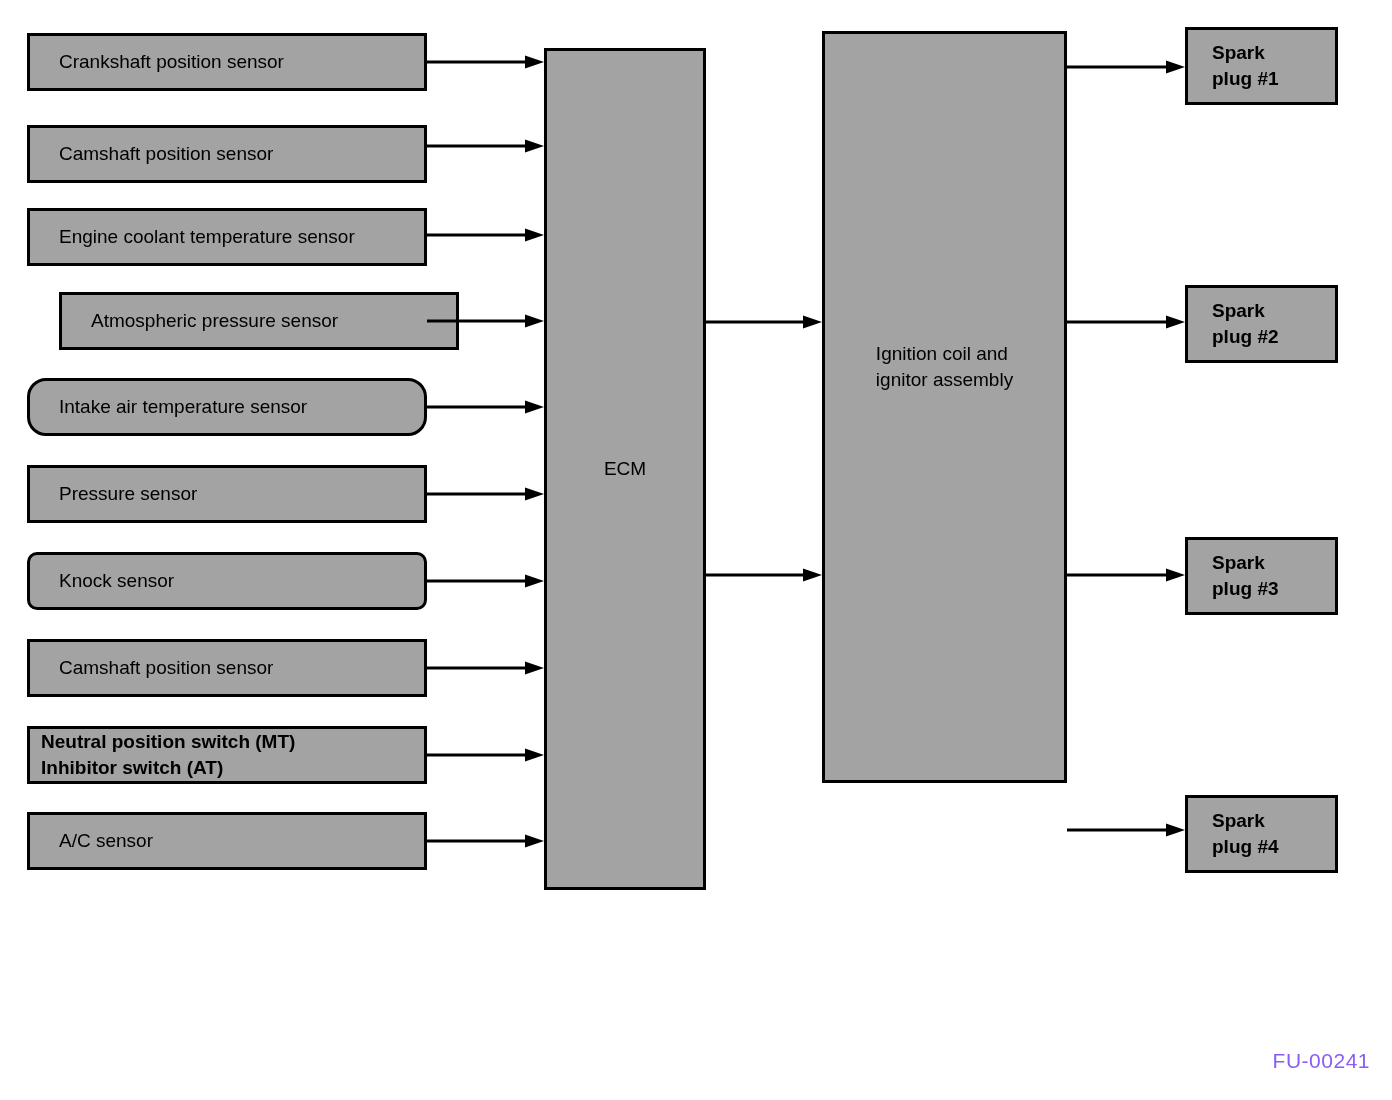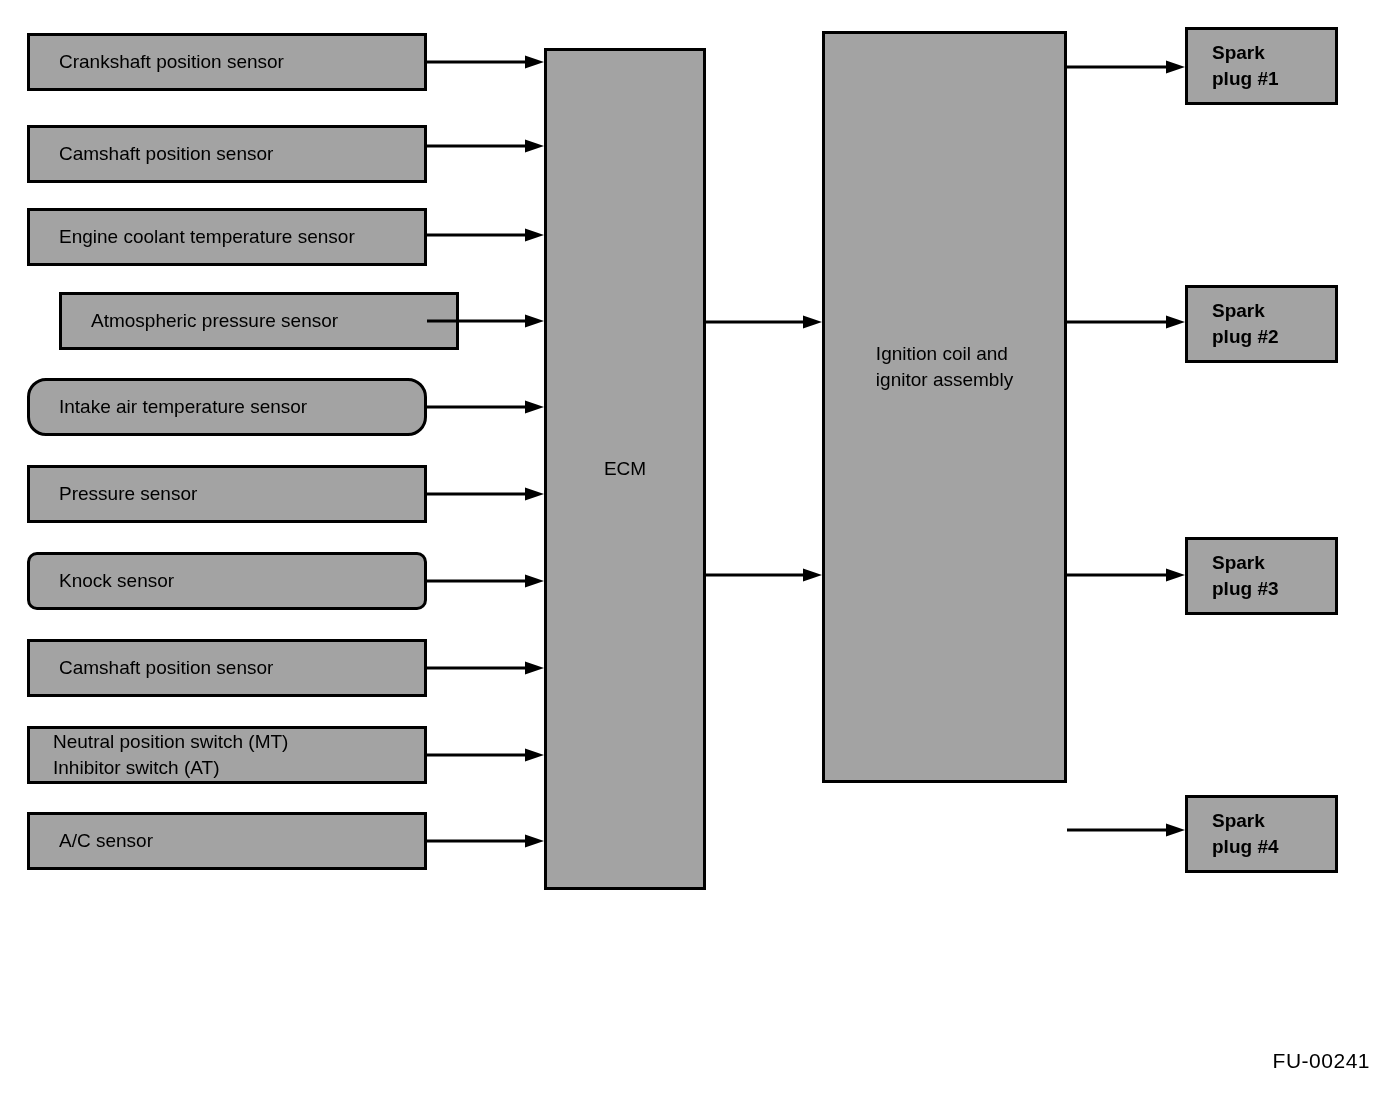--- a/index.html
+++ b/index.html
@@ -35,21 +35,22 @@
   
   .sensor-box {
     left: 27px;
     width: 400px;
     height: 58px;
   }
   .sensor-box .node-label {
     padding-left: 29px;
   }
   .sensor-box.two-line .node-label {
-    padding-left: 23px;
+    padding-left: 11px;
+    font-weight: bold;
   }
   
   .ecm-box {
     left: 544px;
     top: 29px;
     width: 162px;
     height: 842px;
     justify-content: center;
     margin-top: 19px;
   }
@@ -86,21 +87,21 @@
     display: block;
   }
   .arrow svg {
     display: block;
     overflow: visible;
   }
   .caption {
     position: absolute;
     font-size: 21px;
     letter-spacing: 0.5px;
-    color: #000000;
+    color: #8b5cf6;
   }
 </style>
 </head>
 <body>
 
 <div id="canvas">
 
   <div id="sensor-boxes">
       <div class="node sensor-box" style="top: 33px;">
         <span class="node-label">Crankshaft position sensor</span>

